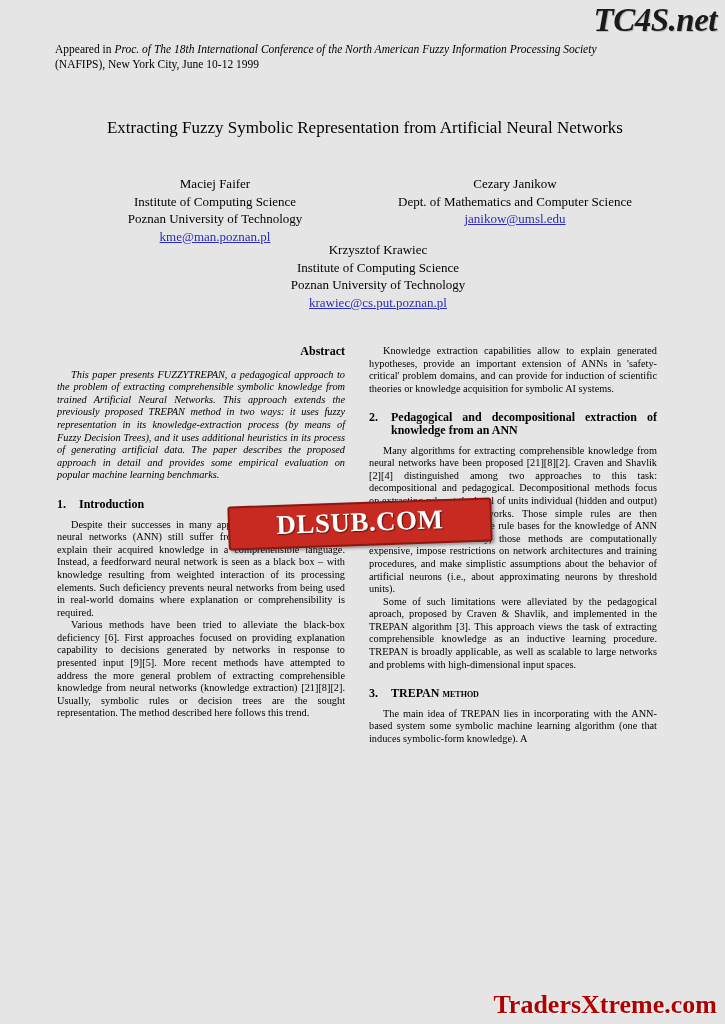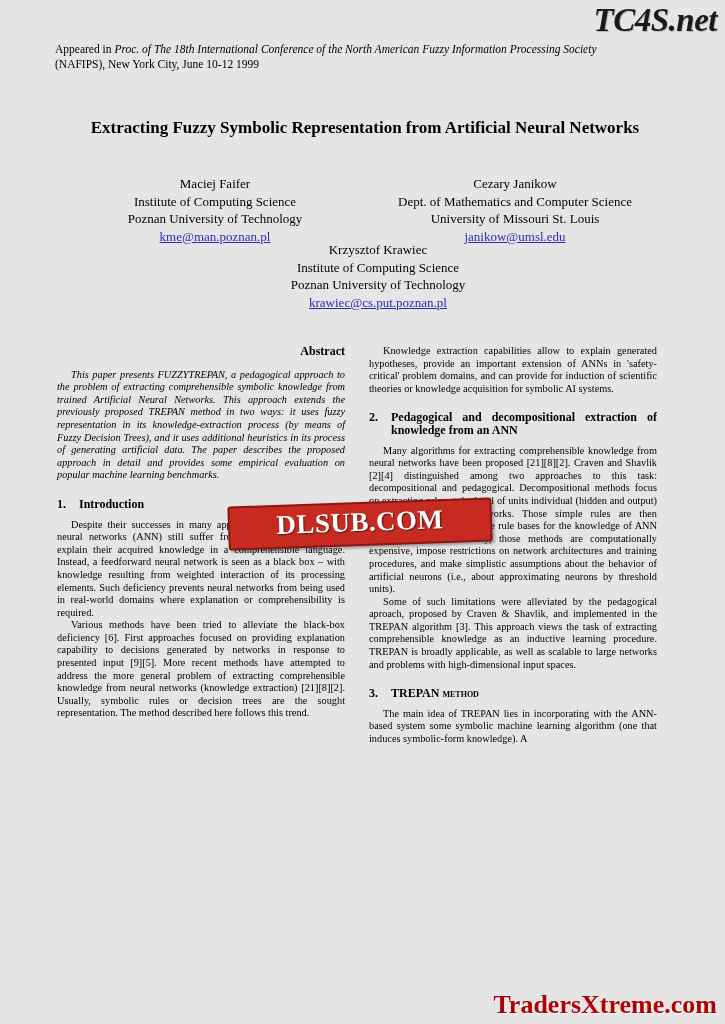--- a/index.html
+++ b/index.html
@@ -84,21 +84,21 @@
   .header-note i { }
 
   
   .paper-title {
     position: absolute;
     left: 45px;
     top: 118px;
     width: 640px;
     text-align: center;
     font-size: 17px;
-    font-weight: bold;
+    font-weight: normal;
   }
 
   
   .authors-row {
     position: absolute;
     left: 45px;
     top: 175px;
     width: 640px;
     display: flex;
     justify-content: center;
@@ -180,21 +180,20 @@
   <div class="authors-row">
     <div class="author-block">
       <div>Maciej Faifer</div>
       <div>Institute of Computing Science</div>
       <div>Poznan University of Technology</div>
       <div class="email">kme@man.poznan.pl</div>
     </div>
     <div class="author-block">
       <div>Cezary Janikow</div>
       <div>Dept. of Mathematics and Computer Science</div>
-      <div>University of Missouri St. Louis</div>
       <div class="email">janikow@umsl.edu</div>
     </div>
   </div>
 
   <div class="author-block center-block">
     <div>Krzysztof Krawiec</div>
     <div>Institute of Computing Science</div>
     <div>Poznan University of Technology</div>
     <div class="email">krawiec@cs.put.poznan.pl</div>
   </div>

